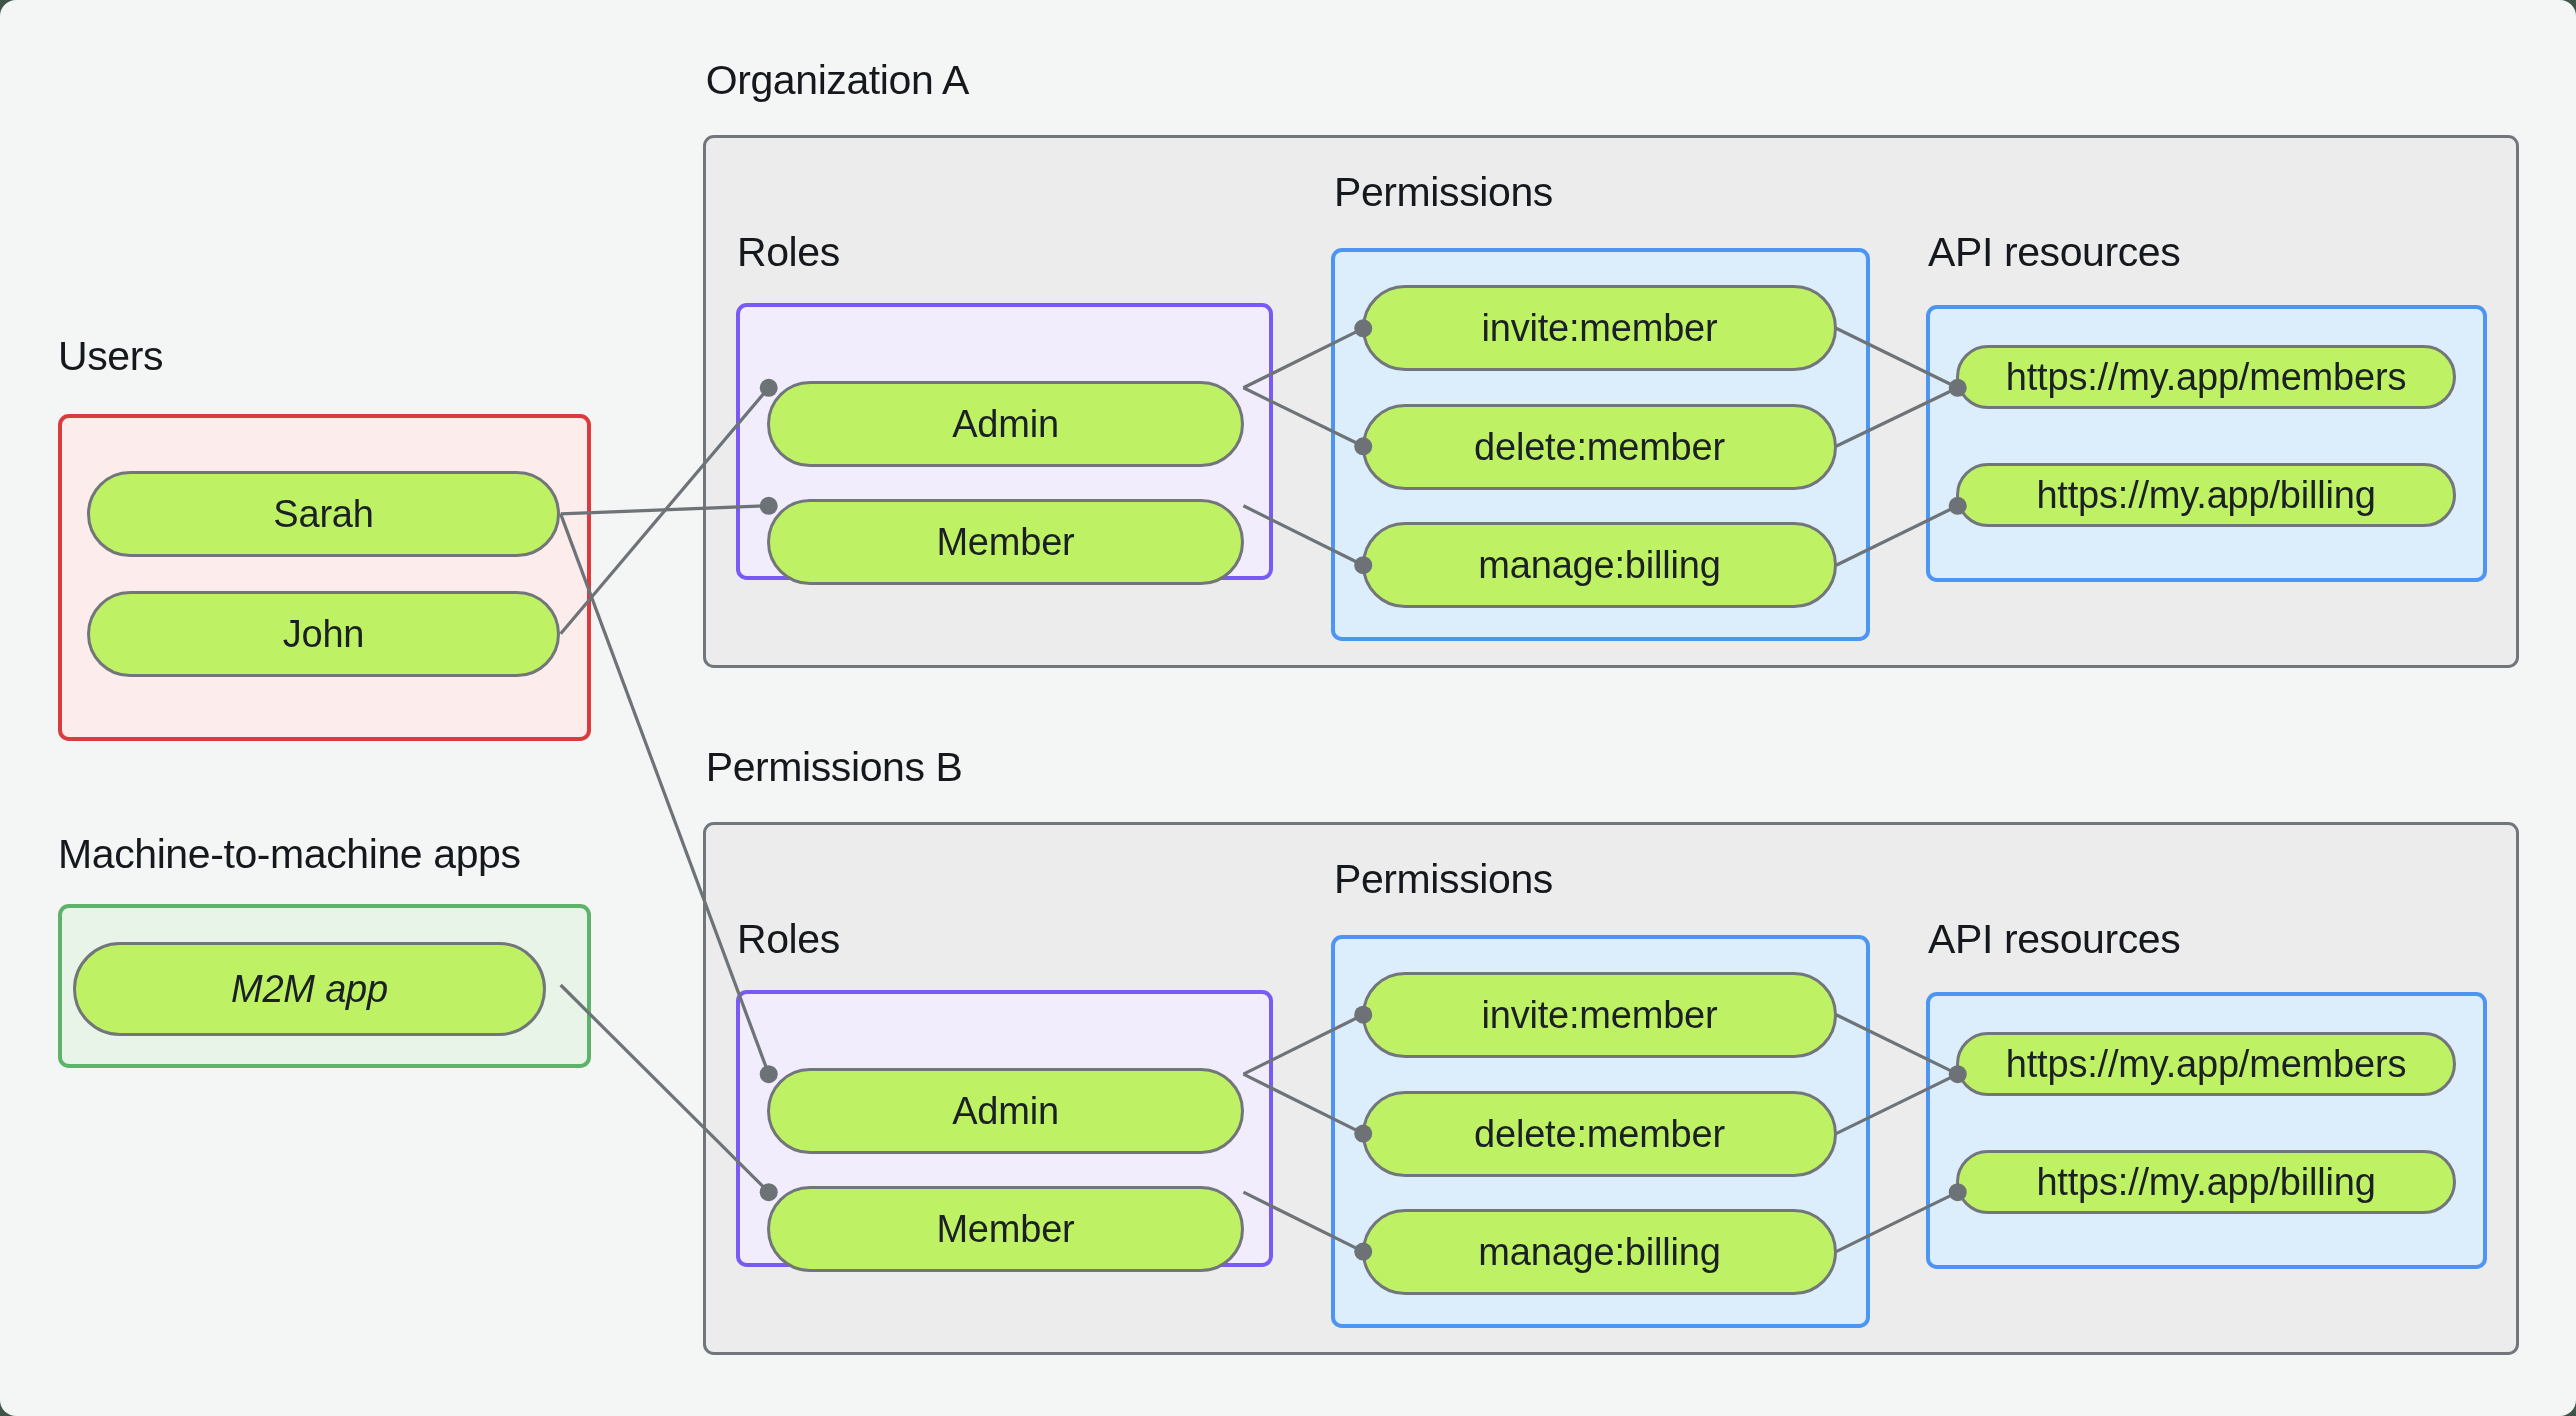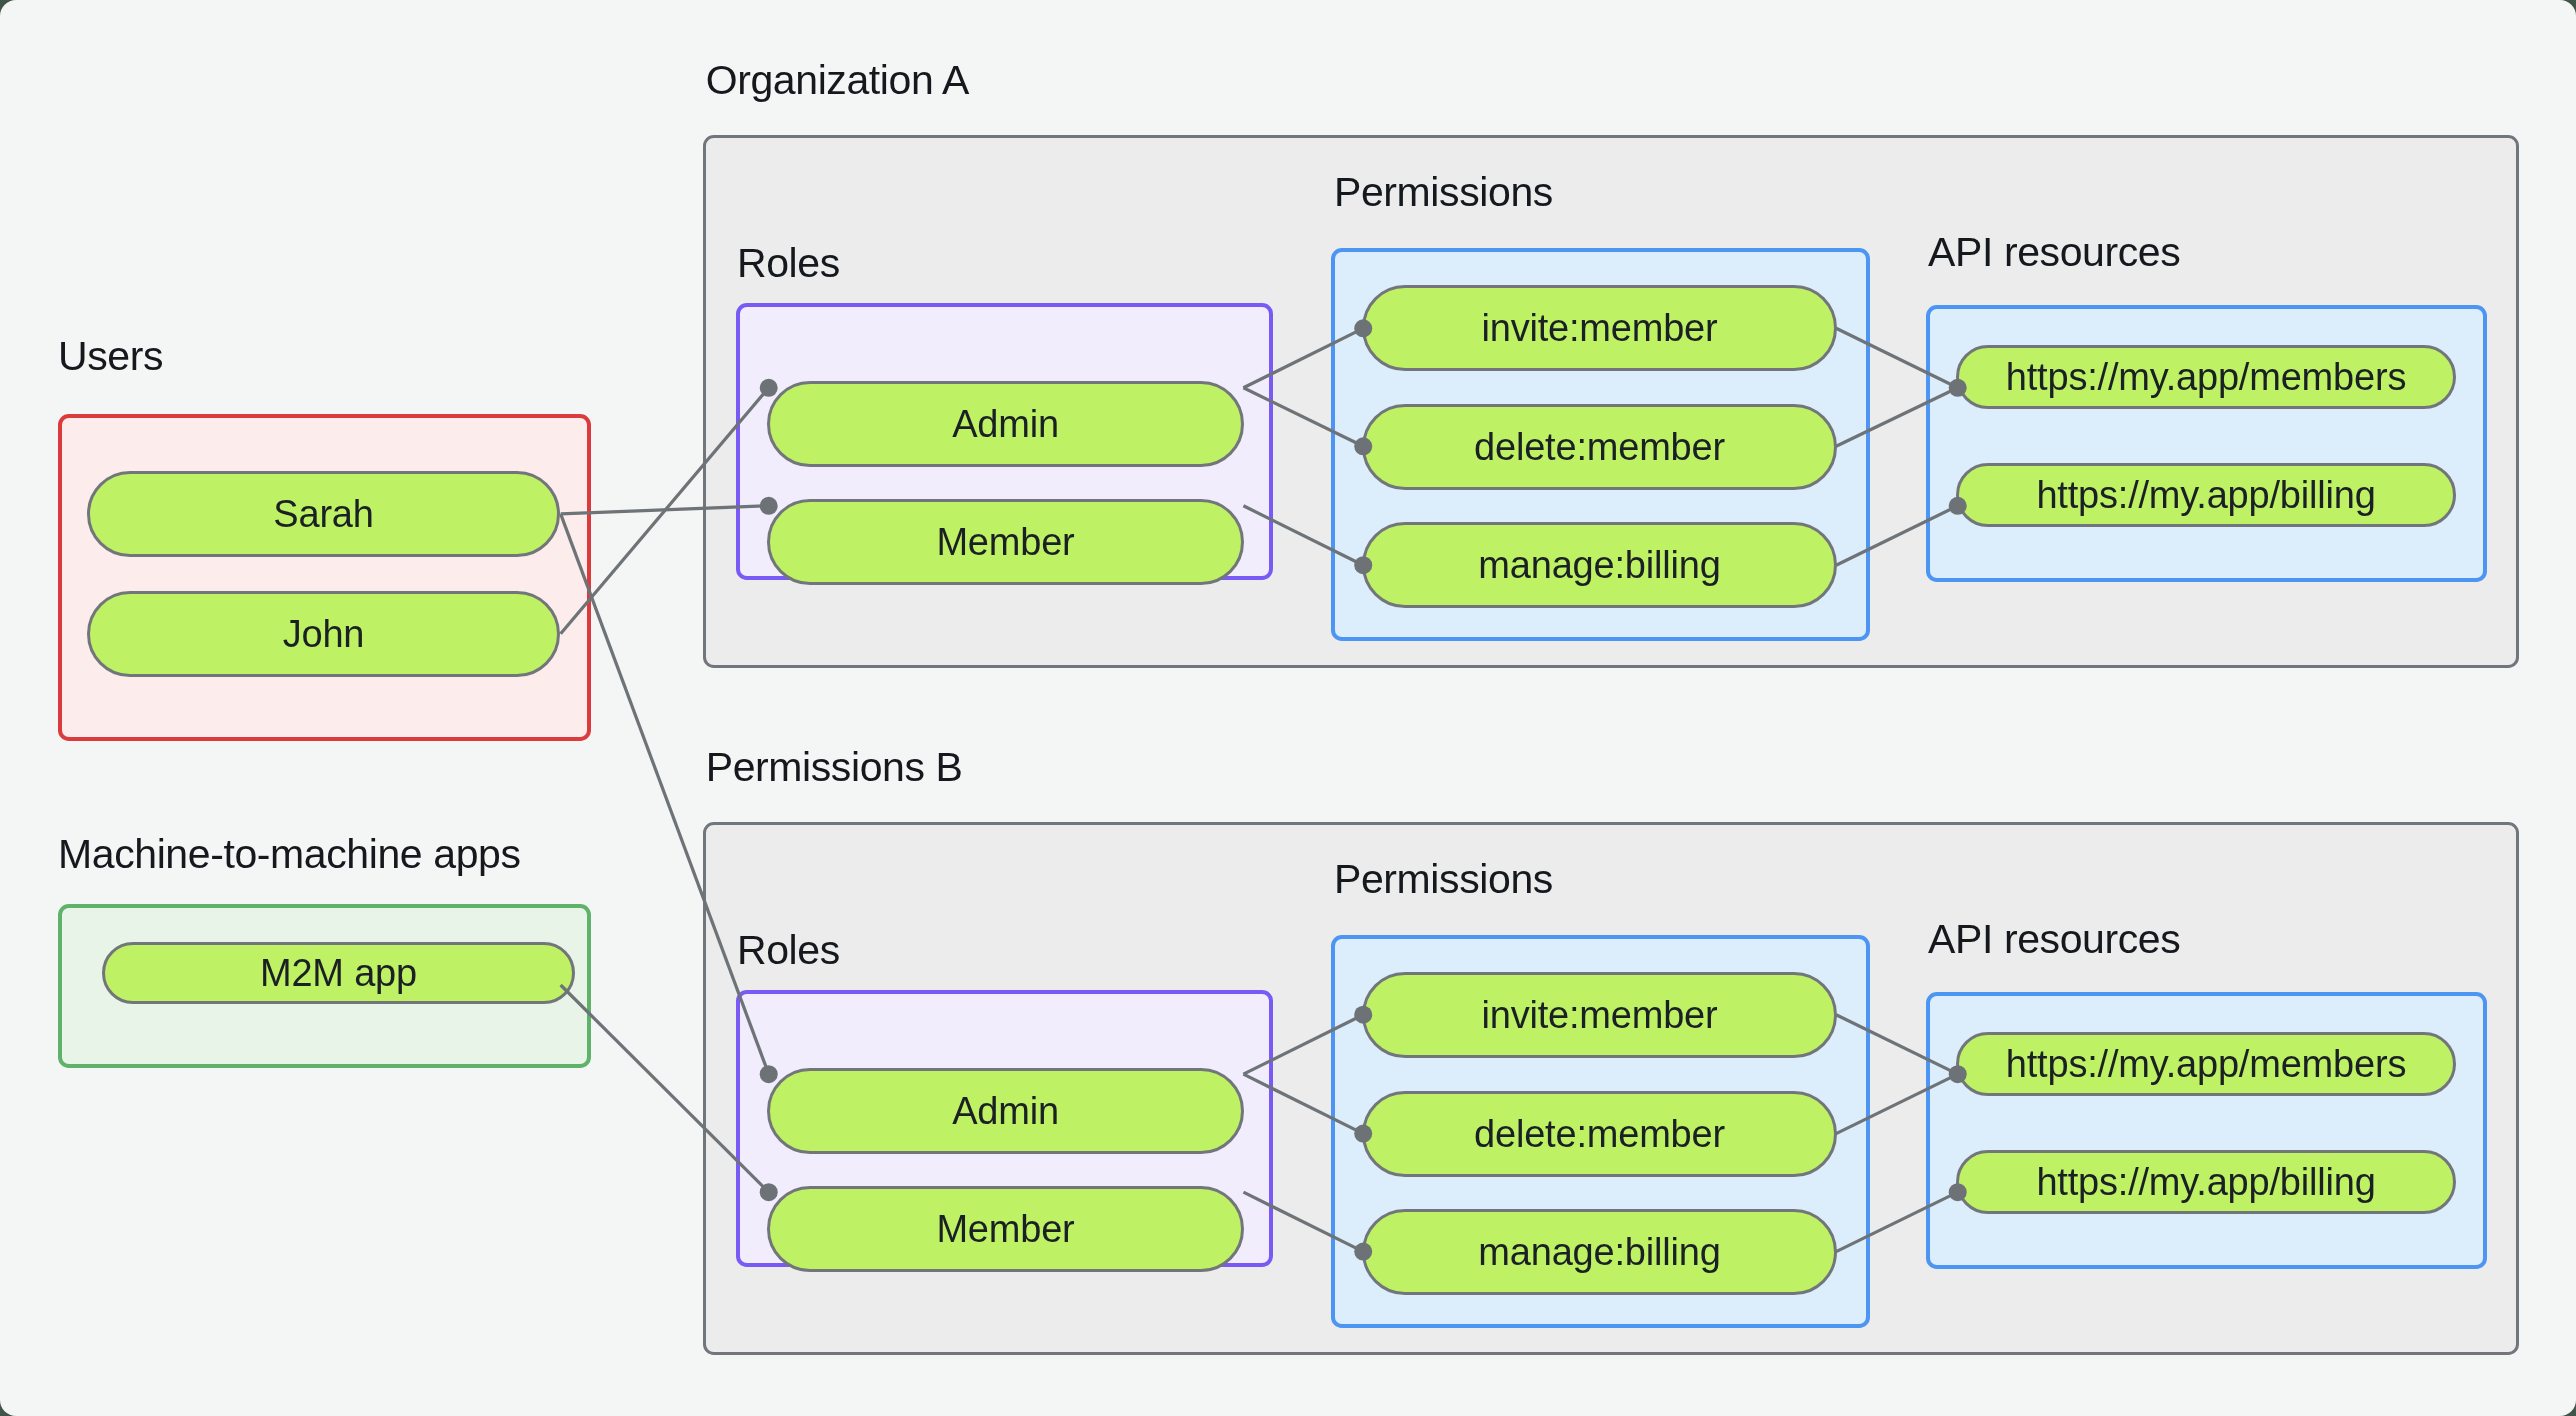--- a/index.html
+++ b/index.html
@@ -27,21 +27,21 @@
     position:absolute;box-sizing:border-box;
     background:#bef264;border:3.6px solid #72767b;border-radius:54px;
     display:flex;align-items:center;justify-content:center;
     font-size:38px;color:#1b2024;letter-spacing:-0.2px;white-space:nowrap;
   }
   .org{position:absolute;left:703px;width:1816px;height:533px;}
   .org-title{position:absolute;left:2.7px;top:-78px;}
   .org .roles-box{left:33px;top:168px;width:537px;height:277px;}
   .org .perms-box{left:628px;top:113px;width:539px;height:393px;}
   .org .api-box{left:1223px;top:170px;width:561px;height:277px;}
-  .org .roles-label{left:34px;top:94px;margin-top:11px;}
+  .org .roles-label{left:34px;top:94px;}
   .org .perms-label{left:631px;top:34px;}
   .org .api-label{left:1225px;top:94px;}
   .org .role-pill{left:64px;width:477px;height:86px;margin-top:36px;}
   .org .perm-pill{left:659px;width:475px;height:86px;}
   .org .api-pill{left:1253px;width:500px;height:64px;}
   .row1{top:210px;} .row2{top:328px;}
   .prow1{top:150px;} .prow2{top:269px;} .prow3{top:387px;}
   .edges{position:absolute;left:0;top:0;z-index:6;pointer-events:none;}
 </style>
 </head>
@@ -49,21 +49,21 @@
 
 <div class="panel">
 
   <div class="section-label" style="left:58px;top:333px;">Users</div>
   <div class="group-box users-box" style="left:58px;top:414px;width:533px;height:327px;"></div>
   <div class="pill" style="left:87px;top:471px;width:473px;height:86px;">Sarah</div>
   <div class="pill" style="left:87px;top:591px;width:473px;height:86px;">John</div>
 
   <div class="section-label" style="left:58px;top:831px;">Machine-to-machine apps</div>
   <div class="group-box m2m-box" style="left:58px;top:904px;width:533px;height:164px;"></div>
-  <div class="pill" style="left:102px;top:942px;width:473px;height:62px;">M2M app</div>
+  <div class="pill" style="left:73px;top:942px;width:473px;height:94px;font-style:italic;">M2M app</div>
 
   <div class="org" style="top:135px;text-align:right;">
     <div class="section-label org-title">Organization A</div>
     <div class="group-box org-box" style="left:0;top:0;width:1816px;height:533px;"></div>
 
     <div class="section-label roles-label">Roles</div>
     <div class="group-box roles-box"></div>
     <div class="pill role-pill row1">Admin</div>
     <div class="pill role-pill row2">Member</div>
 

